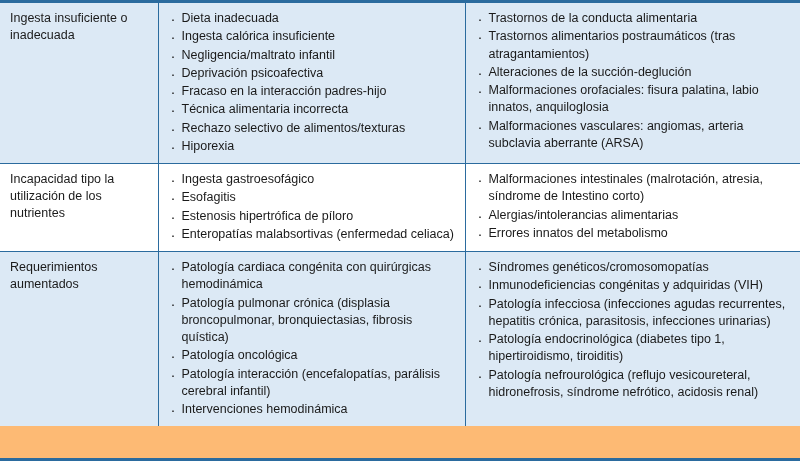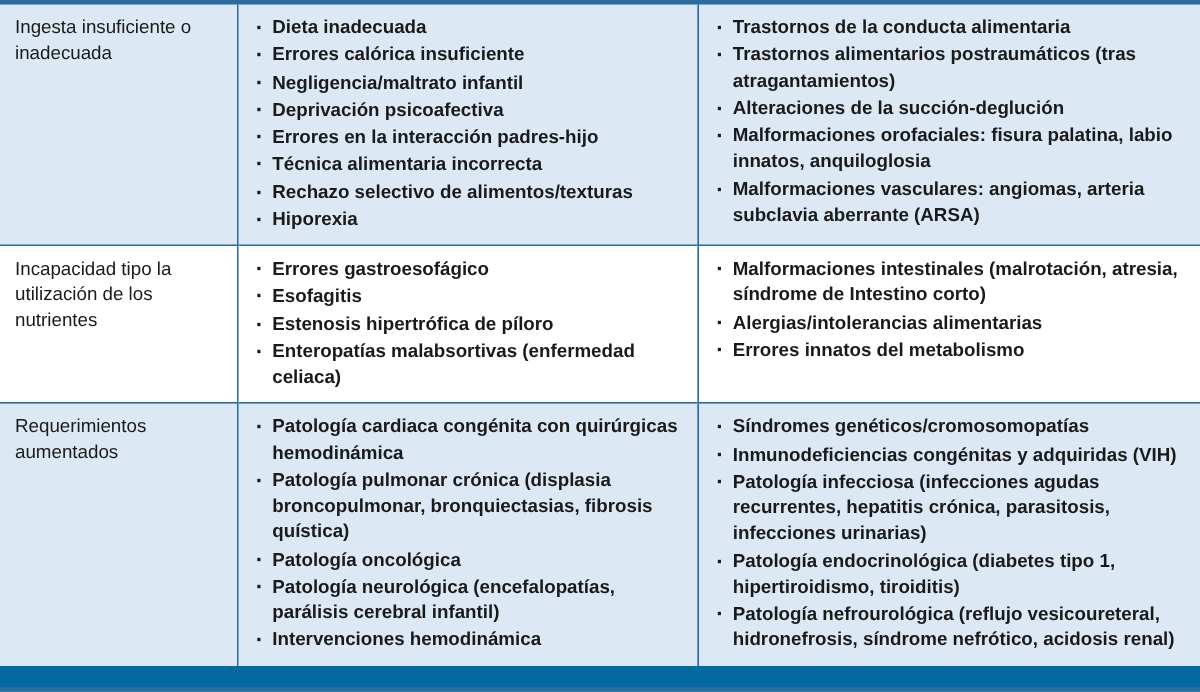--- a/index.html
+++ b/index.html
@@ -14,21 +14,21 @@
     font-size: 12.5px;
     color: #1a1a1a;
     overflow: hidden;
   }
   .table-wrap {
     width: 800px;
     height: 461px;
     box-sizing: border-box;
     border-top: 3px solid #2b6b9e;
     border-bottom: 3px solid #2b6b9e;
-    background: #0369a1;
+    background: #fdba74;
     position: relative;
   }
   table.main {
     width: 800px;
     border-collapse: collapse;
     table-layout: fixed;
   }
   table.main td {
     vertical-align: top;
     padding: 7px 10px 7px 10px;
@@ -38,21 +38,20 @@
   .col-b { width: 307px; }
   .col-c { width: 335px; }
 
   .row-shaded td { background: #dce9f5; }
   .row-plain td { background: #ffffff; }
 
   .sep-top td { border-top: 1px solid #2b6b9e; }
 
   .vline {
     border-left: 1px solid #2b6b9e;
-    font-weight: bold;
   }
 
   .cat {
     line-height: 1.35;
     padding-top: 8px;
   }
   ul.items {
     list-style: none;
     margin: 0;
     padding: 0;
@@ -77,45 +76,45 @@
 <body>
 
 <div class="table-wrap">
   <table class="main">
     <tbody>
       <tr class="row-shaded">
         <td class="col-a cat">Ingesta insuficiente o inadecuada</td>
         <td class="col-b vline">
           <ul class="items">
             <li>Dieta inadecuada</li>
-            <li>Errores calórica insuficiente</li>
+            <li>Ingesta calórica insuficiente</li>
             <li>Negligencia/maltrato infantil</li>
             <li>Deprivación psicoafectiva</li>
-            <li>Errores en la interacción padres-hijo</li>
+            <li>Fracaso en la interacción padres-hijo</li>
             <li>Técnica alimentaria incorrecta</li>
             <li>Rechazo selectivo de alimentos/texturas</li>
             <li>Hiporexia</li>
           </ul>
         </td>
         <td class="col-c vline">
           <ul class="items">
             <li>Trastornos de la conducta alimentaria</li>
             <li>Trastornos alimentarios postraumáticos (tras atragantamientos)</li>
             <li>Alteraciones de la succión-deglución</li>
             <li>Malformaciones orofaciales: fisura palatina, labio innatos, anquiloglosia</li>
             <li>Malformaciones vasculares: angiomas, arteria subclavia aberrante (ARSA)</li>
           </ul>
         </td>
       </tr>
 
       <tr class="row-plain sep-top">
         <td class="col-a cat">Incapacidad tipo la utilización de los nutrientes</td>
         <td class="col-b vline">
           <ul class="items">
-            <li>Errores gastroesofágico</li>
+            <li>Ingesta gastroesofágico</li>
             <li>Esofagitis</li>
             <li>Estenosis hipertrófica de píloro</li>
             <li>Enteropatías malabsortivas (enfermedad celiaca)</li>
           </ul>
         </td>
         <td class="col-c vline">
           <ul class="items">
             <li>Malformaciones intestinales (malrotación, atresia, síndrome de Intestino corto)</li>
             <li>Alergias/intolerancias alimentarias</li>
             <li>Errores innatos del metabolismo</li>
@@ -123,21 +122,21 @@
         </td>
       </tr>
 
       <tr class="row-shaded sep-top">
         <td class="col-a cat">Requerimientos aumentados</td>
         <td class="col-b vline">
           <ul class="items">
             <li>Patología cardiaca congénita con quirúrgicas hemodinámica</li>
             <li>Patología pulmonar crónica (displasia broncopulmonar, bronquiectasias, fibrosis quística)</li>
             <li>Patología oncológica</li>
-            <li>Patología neurológica (encefalopatías, parálisis cerebral infantil)</li>
+            <li>Patología interacción (encefalopatías, parálisis cerebral infantil)</li>
             <li>Intervenciones hemodinámica</li>
           </ul>
         </td>
         <td class="col-c vline">
           <ul class="items">
             <li>Síndromes genéticos/cromosomopatías</li>
             <li>Inmunodeficiencias congénitas y adquiridas (VIH)</li>
             <li>Patología infecciosa (infecciones agudas recurrentes, hepatitis crónica, parasitosis, infecciones urinarias)</li>
             <li>Patología endocrinológica (diabetes tipo 1, hipertiroidismo, tiroiditis)</li>
             <li>Patología nefrourológica (reflujo vesicoureteral, hidronefrosis, síndrome nefrótico, acidosis renal)</li>

